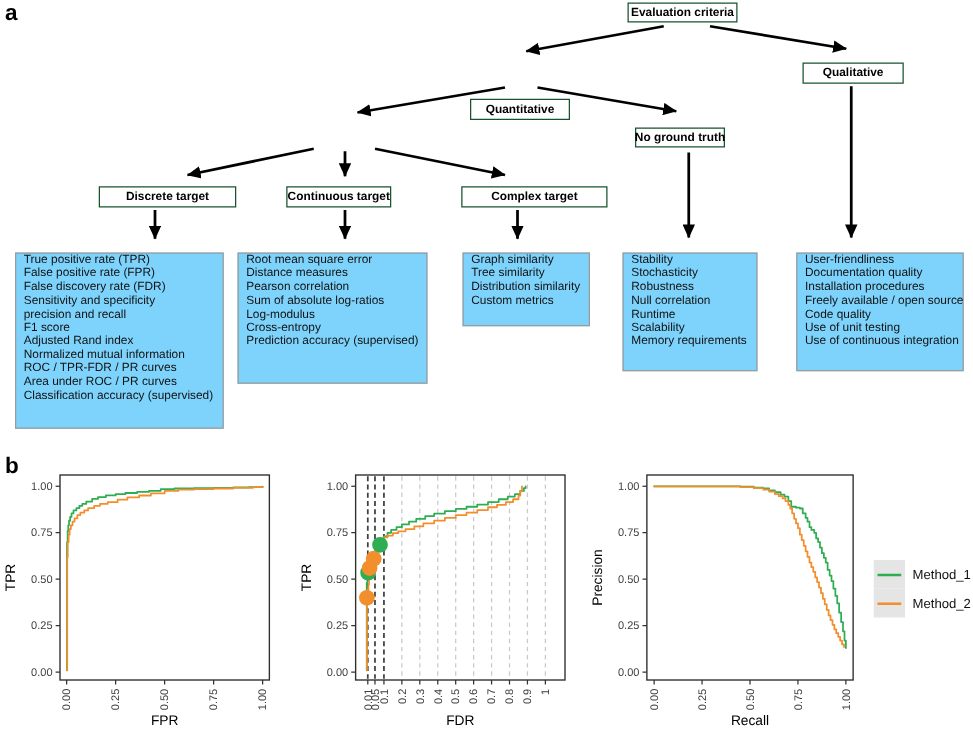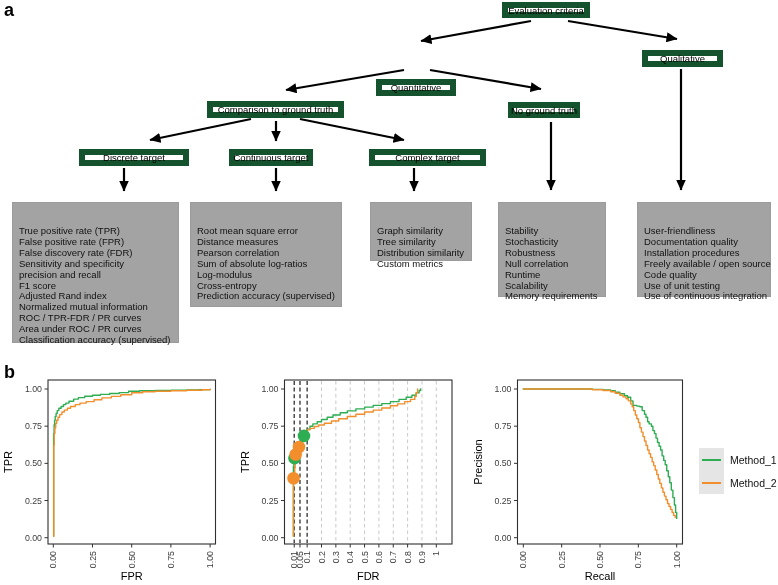--- a/index.html
+++ b/index.html
@@ -3,35 +3,35 @@
 <meta charset="utf-8">
 <style>
   html,body{margin:0;padding:0;background:#ffffff;}
   .fig{position:relative;width:778px;height:585px;background:#fff;overflow:hidden;
        font-family:"Liberation Sans","DejaVu Sans",sans-serif;color:#000;}
   .panel-letter{position:absolute;font-size:18px;font-weight:bold;color:#000;}
   #letter-a{left:4px;top:0px;}
   #letter-b{left:4px;top:362px;}
 
   
-  .node{position:absolute;background:#fff;border:6px solid #14532d;
+  .node{position:absolute;background:#fff;border:1px solid #14532d;
         font-size:9.5px;color:#000;text-align:center;display:flex;
-        align-items:center;justify-content:center;box-sizing:border-box;white-space:nowrap;}
+        align-items:center;justify-content:center;box-sizing:border-box;white-space:nowrap;font-weight:bold;}
   #n-evaluation-criteria{left:502px;top:2px;width:88px;height:16px;}
   #n-quantitative{left:376px;top:51px;width:80px;height:17px;margin-top:28px;}
   #n-qualitative{left:642px;top:50px;width:81px;height:17px;}
   #n-comparison{left:207px;top:101px;width:137px;height:17px;}
   #n-no-ground-truth{left:508px;top:102px;width:72px;height:16px;}
   #n-discrete-target{left:79px;top:149px;width:110px;height:17px;}
   #n-continuous-target{left:229px;top:149px;width:84px;height:17px;}
   #n-complex-target{left:369px;top:149px;width:117px;height:17px;}
 
   
-  .listbox{position:absolute;background:#a3a3a3;border:1px solid #9b9b9b;
-           box-sizing:border-box;padding:23px 6px;}
+  .listbox{position:absolute;background:#7dd3fc;border:1px solid #9b9b9b;
+           box-sizing:border-box;padding:0 6px;}
   .listbox ul{margin:0;padding:0;list-style:none;}
   .listbox li{font-size:9.5px;line-height:10.9px;color:#111;white-space:nowrap;}
   #list-discrete{left:12px;top:202px;width:167px;height:141px;}
   #list-continuous{left:190px;top:202px;width:152px;height:105px;}
   #list-complex{left:370px;top:202px;width:102px;height:59px;}
   #list-no-ground-truth{left:498px;top:202px;width:108px;height:95px;}
   #list-qualitative{left:637px;top:202px;width:134px;height:95px;}
 
   svg.overlay{position:absolute;left:0;top:0;pointer-events:none;}
   svg text{font-family:"Liberation Sans","DejaVu Sans",sans-serif;}
@@ -51,21 +51,20 @@
 <body>
 
 <div class="fig">
 
   <div class="panel-letter" id="letter-a">a</div>
   <div class="panel-letter" id="letter-b">b</div>
 
   <div class="node" id="n-evaluation-criteria">Evaluation criteria</div>
   <div class="node" id="n-quantitative">Quantitative</div>
   <div class="node" id="n-qualitative">Qualitative</div>
-  <div class="node" id="n-comparison">Comparison to ground truth</div>
   <div class="node" id="n-no-ground-truth">No ground truth</div>
   <div class="node" id="n-discrete-target">Discrete target</div>
   <div class="node" id="n-continuous-target">Continuous target</div>
   <div class="node" id="n-complex-target">Complex target</div>
 
   <div class="listbox" id="list-discrete">
       <ul>
         <li>True positive rate (TPR)</li>
         <li>False positive rate (FPR)</li>
         <li>False discovery rate (FDR)</li>

